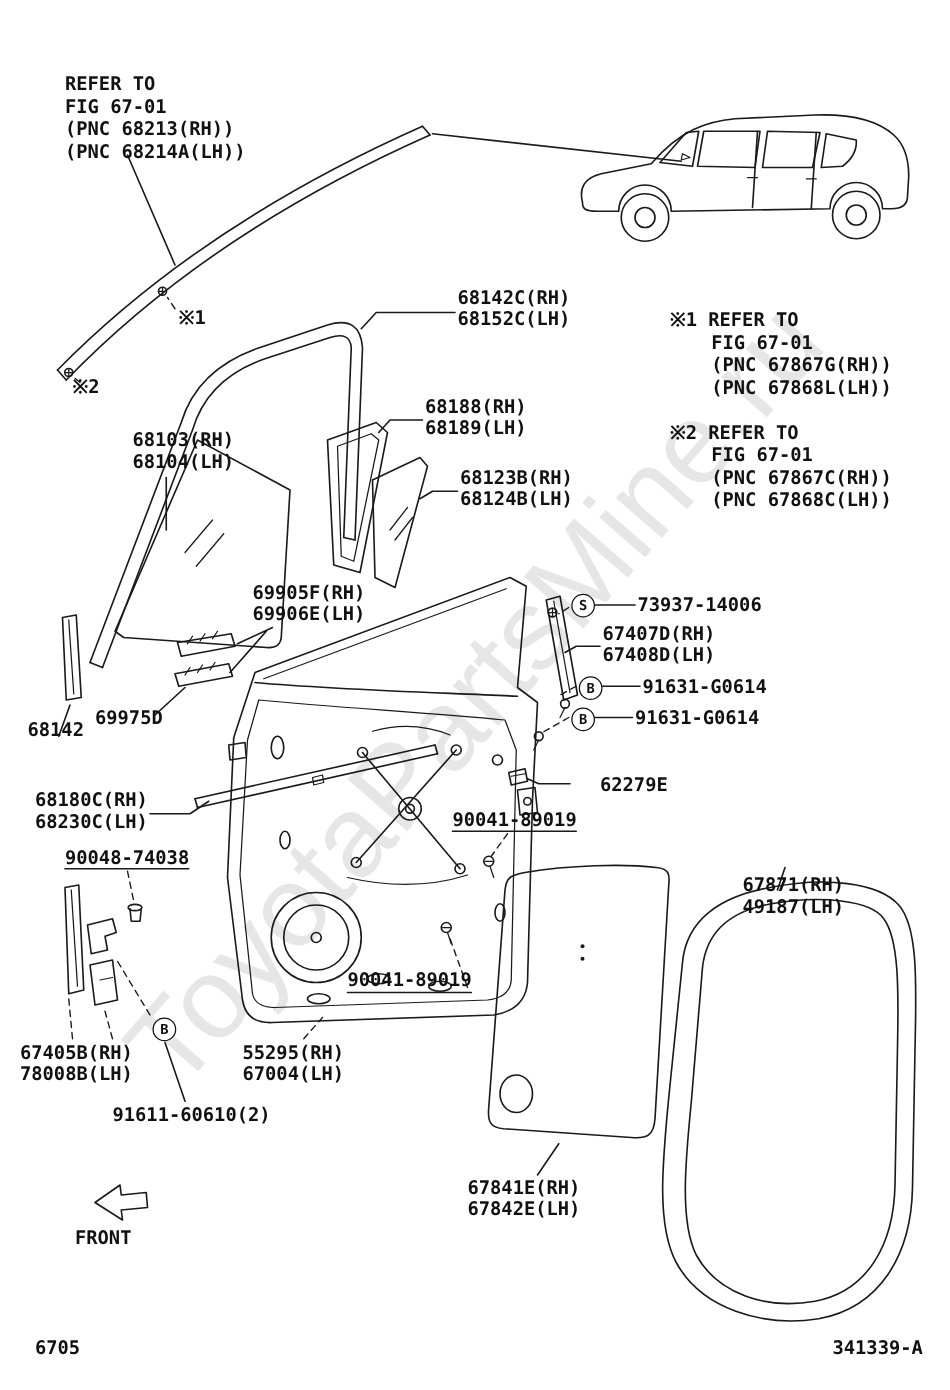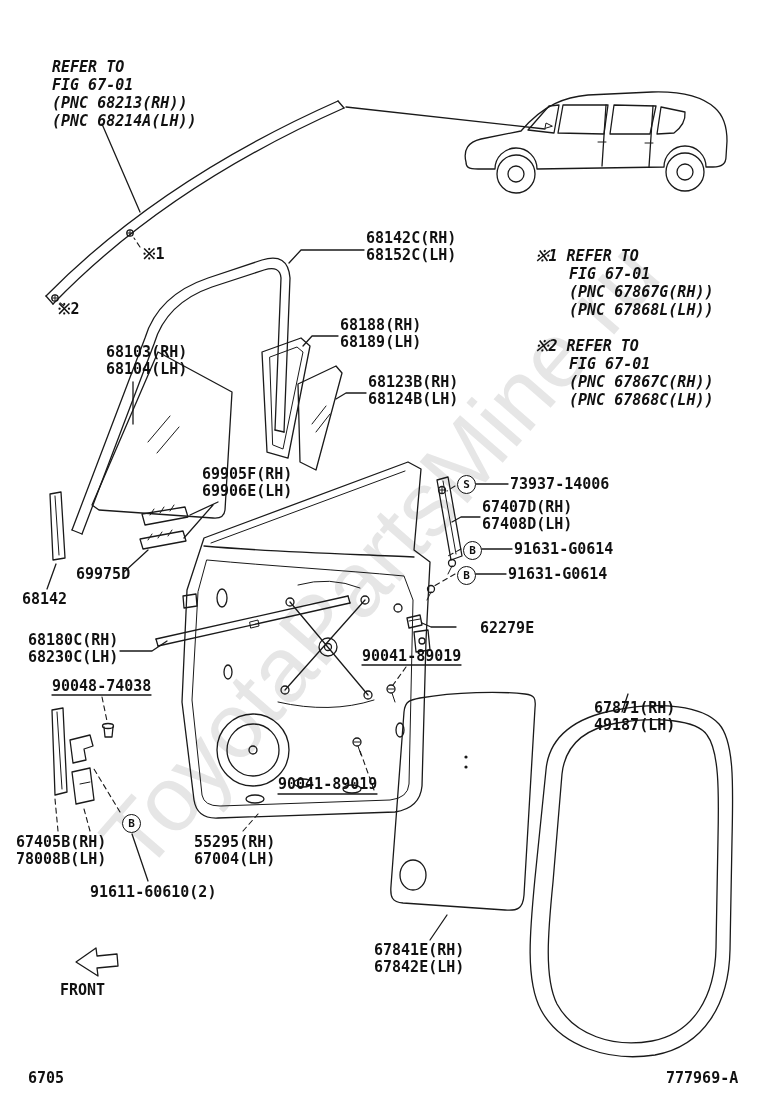--- a/index.html
+++ b/index.html
@@ -9,21 +9,21 @@
       font:400 92px "Liberation Sans",sans-serif;color:rgba(130,130,130,0.20);
       white-space:nowrap;pointer-events:none;}
   svg.art{position:absolute;left:0;top:0;}
   .art path,.art circle,.art ellipse,.art line,.art rect{
       stroke:#1a1a1a;stroke-width:1.3;fill:none;stroke-linecap:round;stroke-linejoin:round;}
   .art .dash{stroke-dasharray:5 4;stroke-width:1.1;}
   .art .thin{stroke-width:1;}
   .art .dot{fill:#1a1a1a;stroke:none;}
   .lbl{position:absolute;font:bold 15px/17px "DejaVu Sans Mono",monospace;color:#111;
        white-space:nowrap;}
-  .note{line-height:18px;font-style:italic;}
+  .note{line-height:18px;}
   .ind{padding-left:33px;}
   .sp{margin-left:9px;}
   .circ{position:absolute;width:17px;height:17px;border:1.5px solid #111;border-radius:50%;
         display:flex;align-items:center;justify-content:center;
         font:bold 11px "DejaVu Sans Mono",monospace;color:#111;background:#fff;}
 </style>
 </head>
 <body>
 
 <div class="stage">
@@ -295,21 +295,21 @@
     <span>B</span>
   </div>
   <div class="lbl" style="left:514px;top:541px">91631-G0614</div>
 
   <div class="circ" style="left:457px;top:566px">
     <span>B</span>
   </div>
   <div class="lbl" style="left:508px;top:566px">91631-G0614</div>
 
   <div class="lbl" style="left:76px;top:566px">69975D</div>
-  <div class="lbl" style="left:22px;top:591px">68142</div>
+  <div class="lbl" style="left:22px;top:576px">68142</div>
   <div class="lbl" style="left:480px;top:620px">62279E</div>
 
   <div class="lbl" style="left:28px;top:632px">
     <div>68180C(RH)</div>
     <div>68230C(LH)</div>
   </div>
 
   <div class="lbl" style="left:362px;top:648px">90041-89019</div>
   <div class="lbl" style="left:52px;top:678px">90048-74038</div>
 
@@ -337,15 +337,15 @@
   <div class="lbl" style="left:90px;top:884px">91611-60610(2)</div>
 
   <div class="lbl" style="left:374px;top:942px">
     <div>67841E(RH)</div>
     <div>67842E(LH)</div>
   </div>
 
   <div class="lbl" style="left:60px;top:982px">FRONT</div>
 
   <div class="lbl" style="left:28px;top:1070px">6705</div>
-  <div class="lbl" style="left:666px;top:1070px">777969-A</div>
+  <div class="lbl" style="left:666px;top:1070px">341339-A</div>
 
 </div>
 
 </body></html>

